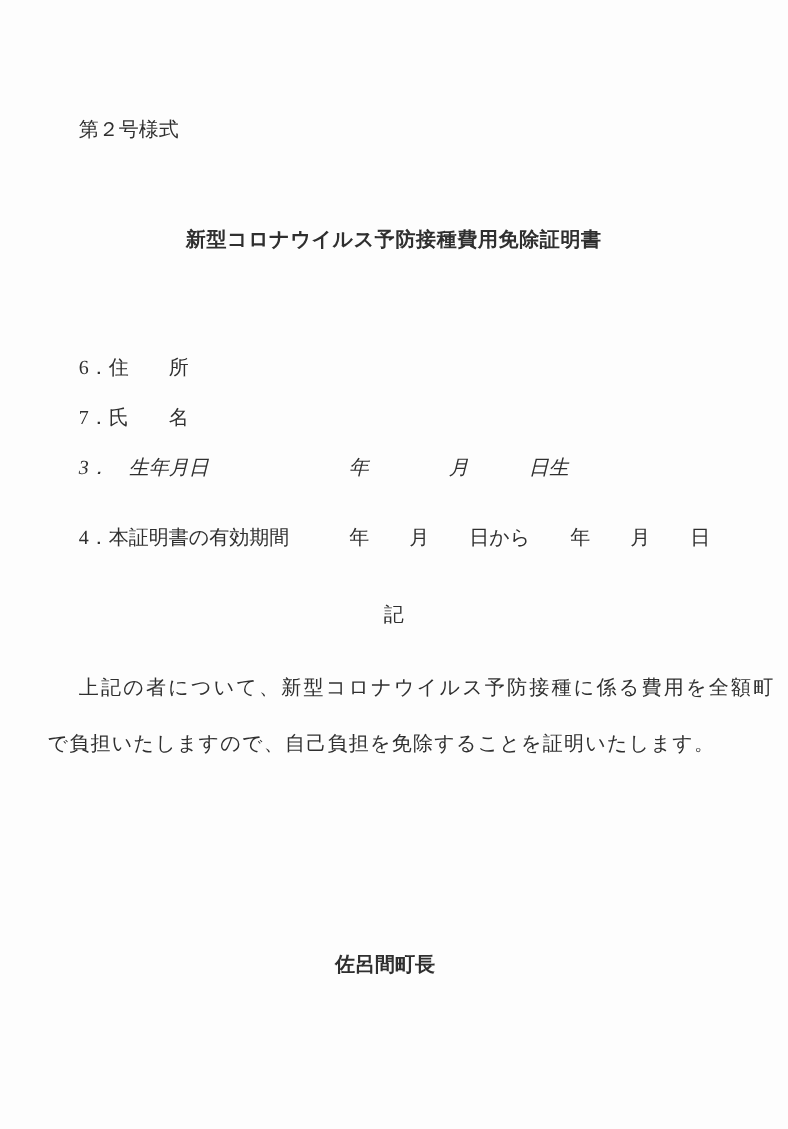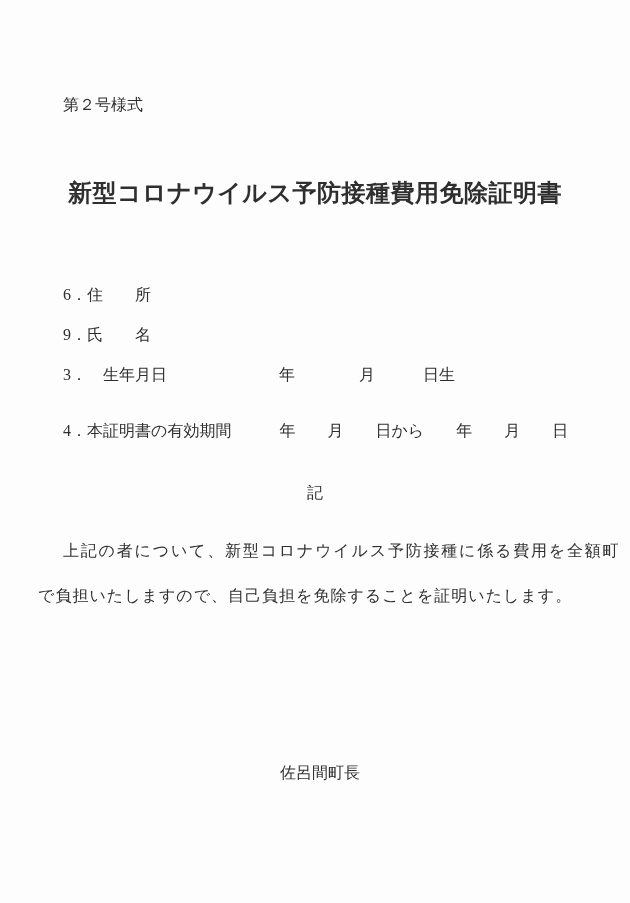--- a/index.html
+++ b/index.html
@@ -26,27 +26,27 @@
   .form-label {
     left: 63px;
     top: 96px;
   }
   .doc-title {
     left: 0;
     right: 0;
     top: 182px;
     text-align: center;
     font-weight: bold;
-    font-size: 24px;
+    font-size: 16px;
     letter-spacing: 0.5px;
     line-height: 22px;
   }
   .field-address   { left: 63px; top: 286px; }
   .field-name      { left: 63px; top: 326px; }
-  .field-birthdate { left: 63px; top: 366px; }
+  .field-birthdate { left: 63px; top: 366px; font-style: italic; }
   .field-validity  { left: 63px; top: 422px; }
   .note-marker {
     left: 0;
     right: 0;
     top: 484px;
     text-align: center;
   }
   .body-line-1 {
     left: 38px;
     top: 542px;
@@ -56,36 +56,37 @@
   .body-line-2 {
     left: 38px;
     top: 587px;
     letter-spacing: 1px;
   }
   .date-line {
     left: 186px;
     top: 683px;
   }
   .signature-line {
-    left: 280px;
+    left: 268px;
     top: 764px;
+    font-weight: bold;
   }
 </style>
 </head>
 <body style="background: rgb(253, 253, 253);">
 
 <div class="page" style="background: rgb(253, 253, 253); color: rgb(47, 47, 47);">
 
   <div class="line form-label">第２号様式</div>
 
   <div class="line doc-title">新型コロナウイルス予防接種費用免除証明書</div>
 
   <div class="line field-address">6．住　　所</div>
 
-  <div class="line field-name">9．氏　　名</div>
+  <div class="line field-name">7．氏　　名</div>
 
   <div class="line field-birthdate">3．　生年月日　　　　　　　年　　　　月　　　日生</div>
 
   <div class="line field-validity">4．本証明書の有効期間　　　年　　月　　日から　　年　　月　　日</div>
 
   <div class="line note-marker">記</div>
 
   <div class="line body-line-2">で負担いたしますので、自己負担を免除することを証明いたします。</div>
 
   <div class="line body-line-1">上記の者について、新型コロナウイルス予防接種に係る費用を全額町</div>

